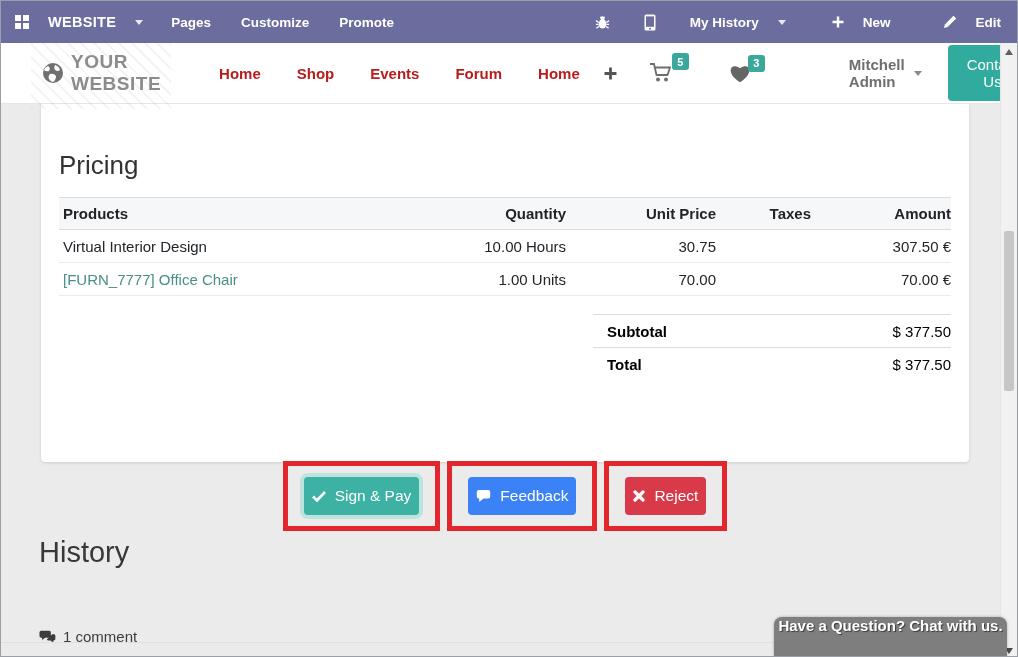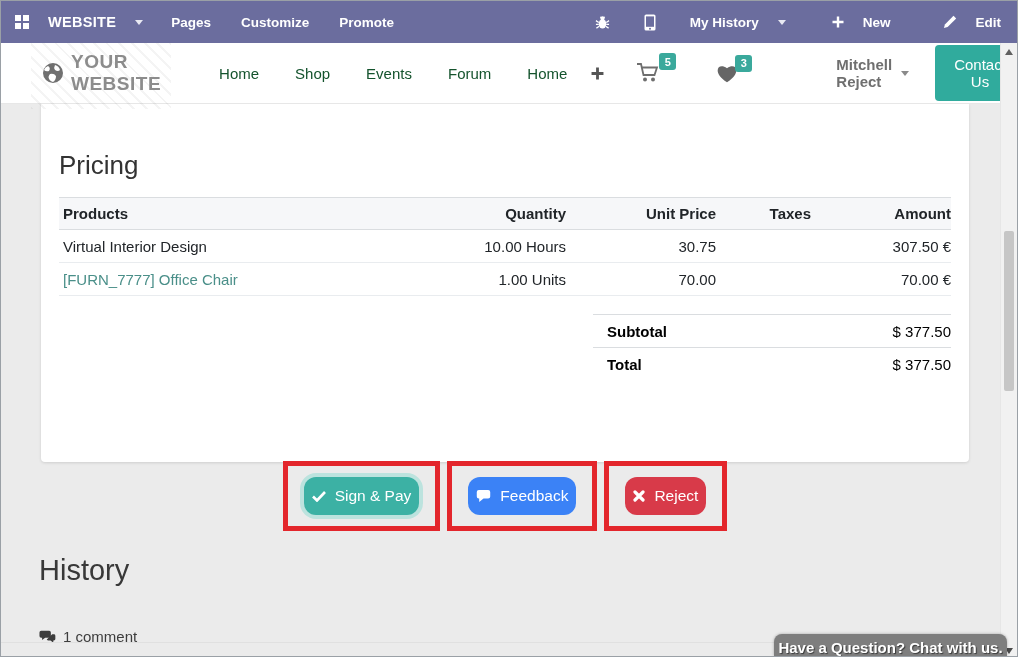--- a/index.html
+++ b/index.html
@@ -12,21 +12,21 @@
   .topbar-item { color:#fff; font-size:13.5px; font-weight:600; margin-right:30px; display:flex; align-items:center; gap:19px; cursor:pointer; }
   .topbar-item:last-child { margin-right:0;text-align:right; }
   .topbar-item.brand { font-size:14.5px; font-weight:700; letter-spacing:.3px; margin-right:28px; }
   .caret { width:0; height:0; border-left:4px solid transparent; border-right:4px solid transparent; border-top:5px solid #e8e9f2; display:inline-block; }
   .topbar-icon-btn { margin-right:34px; display:flex; align-items:center; cursor:pointer; }
 
   
   .navbar { position:absolute; top:42px; left:0; width:100%; height:61px; background:#fff; border-bottom:1px solid #e7e7e7; display:flex; align-items:center; padding:0 34px 0 30px; z-index:20; }
   .logo { display:flex; align-items:center; gap:6px; padding:14px 10px; background:repeating-linear-gradient(45deg, rgba(0,0,0,0.045) 0 2px, transparent 2px 9px); color:#8c8c8c; font-size:19px; font-weight:700; letter-spacing:.5px; cursor:pointer; }
   .nav-menu { display:flex; align-items:center; margin-left:30px; }
-  .nav-item { color:#14532d; font-size:15px; margin:16px 18px; cursor:pointer; }
+  .nav-item { color:#b91c1c; font-size:15px; margin:16px 18px; cursor:pointer;font-weight:bold; }
   .nav-plus { color:#555; font-size:19px; font-weight:700; margin:0 10px 0 6px; cursor:pointer; }
   .icon-with-badge { position:relative; margin:0 22px; cursor:pointer; }
   .badge { position:absolute; top:-9px; right:-14px; min-width:17px; height:17px; background:#3aa99c; color:#fff; font-size:11px; font-weight:700; border-radius:3px; display:flex; align-items:center; justify-content:center; padding:0 4px; }
   .user-menu { display:flex; align-items:center; gap:9px; color:#6f6f6f; font-size:15px; font-weight:600; margin-left:76px; cursor:pointer; }
   .user-caret { border-top-color:#8a8a8a; }
   .contact-btn { margin-left:26px; background:#30ab9d; color:#fff; font-size:15px; padding:11px 19px; border:none; border-radius:4px; cursor:pointer; font-family:inherit; }
 
   
   .main { position:absolute; top:103px; left:0; width:100%; height:554px; background:#ebebeb; }
   .card { position:absolute; top:0; left:40px; width:928px; height:358px; background:#fff; border-radius:0 0 4px 4px; box-shadow:0 1px 3px rgba(0,0,0,0.12); padding:0 18px; }
@@ -43,38 +43,38 @@
   .c-amt  { width:132px; padding:7px 0 7px 8px; text-align:right; }
   .prod-link { color:#4a8f89; cursor:pointer; }
 
   .totals { width:358px; margin:18px 0 0 534px; font-size:15px; color:#000000; }
   .trow { display:flex; align-items:center; justify-content:space-between; min-height:33px; border-top:1px solid #dadde0; padding:0 0 0 14px; }
   .trow .tlabel { font-weight:700; }
 
   
   .actions { position:absolute; top:357px; left:40px; width:928px; display:flex; justify-content:center; align-items:flex-start; gap:7px; }
   .annotation-box { border:5px solid #e3262c; padding:11px 16px; display:flex; align-items:center; }
-  .btn { display:inline-flex; align-items:center; gap:9px; border:none; border-radius:12px; color:#fff; font-size:15.5px; font-family:inherit; cursor:pointer; padding:10px 8px; }
+  .btn { display:inline-flex; align-items:center; gap:9px; border:none; border-radius:4px; color:#fff; font-size:15.5px; font-family:inherit; cursor:pointer; padding:10px 8px; }
   .btn-sign { background:#3cb1a4; box-shadow:0 0 0 4px #bce3de; }
   .btn-feedback { background:#3b82f6; }
   .btn-reject { background:#d83a49; }
 
   
-  .history-title { position:absolute; top:450px; left:38px; font-size:29px; font-weight:400; color:#383838; }
+  .history-title { position:absolute; top:432px; left:38px; font-size:29px; font-weight:400; color:#383838; }
   .history-comments { position:absolute; top:524px; left:38px; display:flex; align-items:center; gap:7px; color:#3d3d3d; font-size:15px; }
   .footer-line { position:absolute; top:538px; left:0; width:100%; border-top:1px solid #e0e0e0; }
 
   
   .scrollbar { position:absolute; top:42px; right:0; width:17px; height:615px; background:#f1f1f1; border-left:1px solid #e6e6e6; z-index:25; }
   .sb-arrow-up { position:absolute; top:6px; left:4px; width:0; height:0; border-left:4px solid transparent; border-right:4px solid transparent; border-bottom:6px solid #606060; }
   .sb-arrow-down { position:absolute; bottom:4px; left:4px; width:0; height:0; border-left:4px solid transparent; border-right:4px solid transparent; border-top:6px solid #4a4a4a; }
   .sb-thumb { position:absolute; top:188px; left:3px; width:10px; height:160px; background:#c6c6c6; border-radius:2px; }
 
   
-  .chat { position:absolute; bottom:0; right:10px; width:233px; height:22px; background:#7e7e7e; border-radius:8px 8px 0 0; display:flex; align-items:flex-end; justify-content:center; z-index:40; box-shadow:0 0 3px rgba(0,0,0,0.3); cursor:pointer; }
+  .chat { position:absolute; bottom:0; right:10px; width:233px; height:39px; background:#7e7e7e; border-radius:8px 8px 0 0; display:flex; align-items:flex-start; justify-content:center; z-index:40; box-shadow:0 0 3px rgba(0,0,0,0.3); cursor:pointer; }
   .chat span { color:#fff; font-size:15px; font-weight:700; text-shadow:1px 1px 1px rgba(0,0,0,0.55); }
 
   svg { display:block; }
 </style>
 </head>
 <body>
 
 <div id="screen">
 
   <div class="topbar">
@@ -163,21 +163,21 @@
         <span class="badge">5</span>
       </span>
       <span class="icon-with-badge" style="margin-left:32px;">
         <svg width="22" height="19" viewBox="0 0 16 14">
             <path d="M8 13.5 C-3.5 6 1.5 -1.5 8 3.2 C14.5 -1.5 19.5 6 8 13.5 Z" fill="#666"></path>
           </svg>
         <span class="badge">3</span>
       </span>
     </div>
     <div class="user-menu">
-      <span>Mitchell Reject</span>
+      <span>Mitchell Admin</span>
       <span class="caret user-caret"></span>
     </div>
     <button class="contact-btn">Contact Us</button>
   </div>
 
   <div class="main">
 
     <div class="card">
       <div class="card-title">Pricing</div>
 

